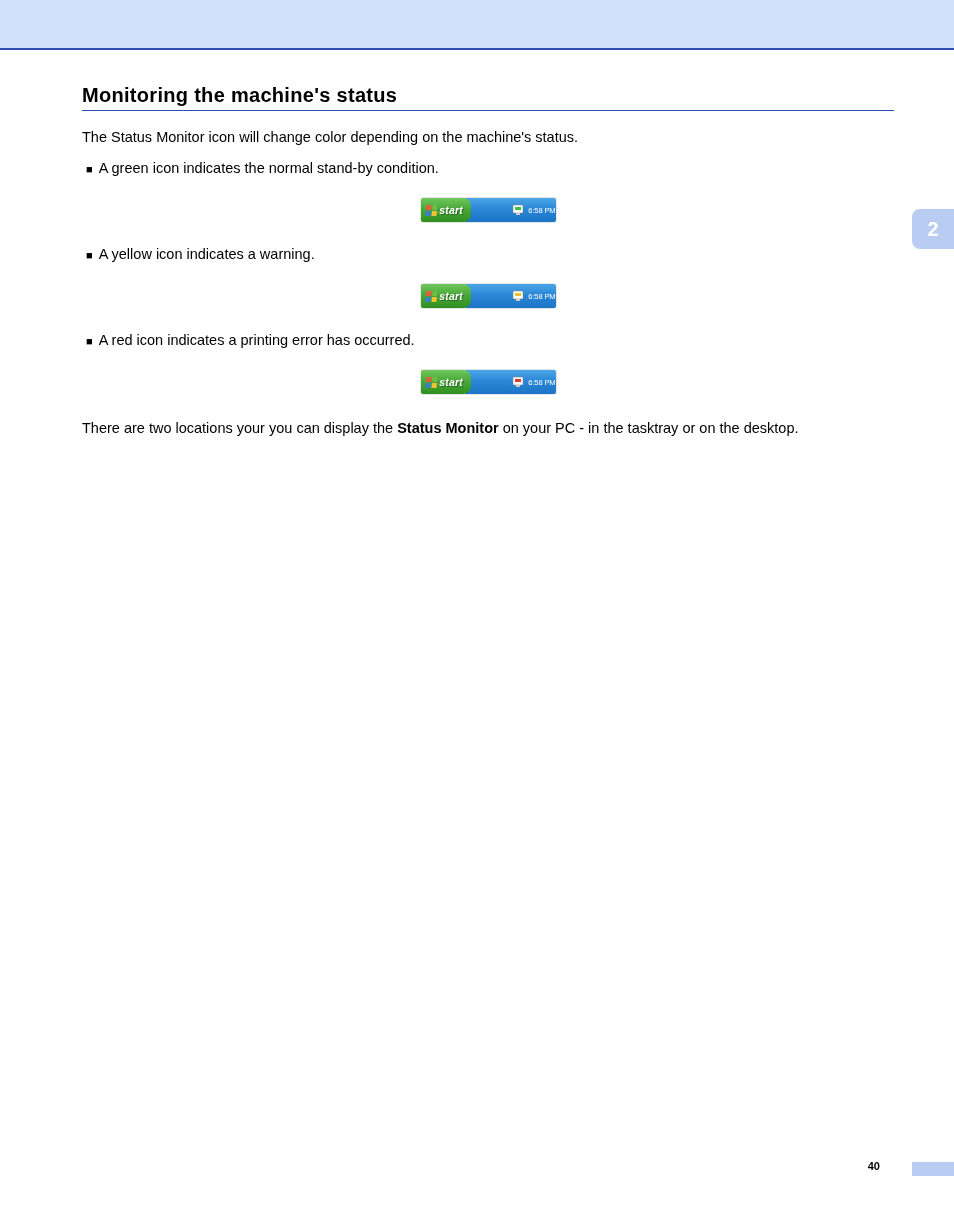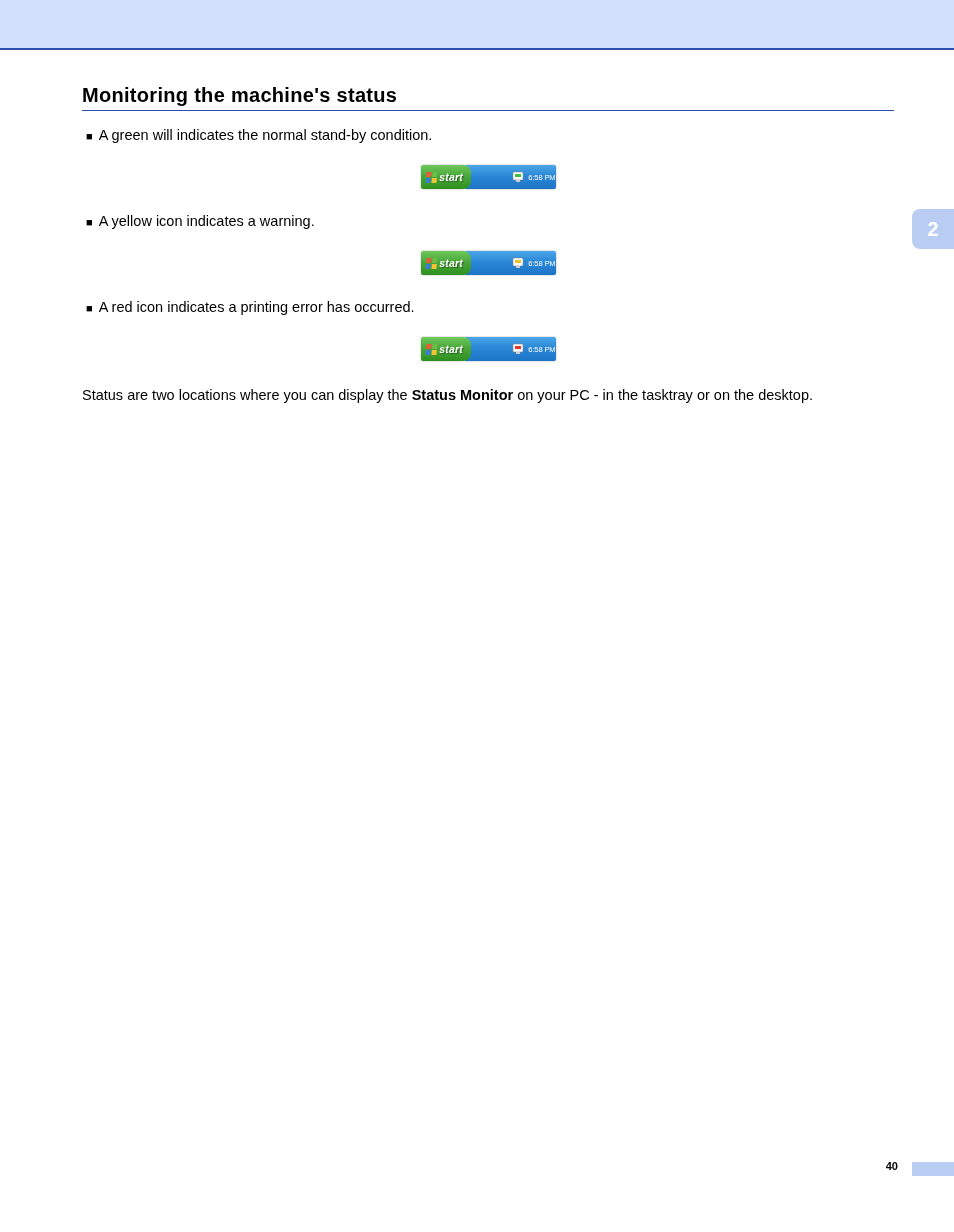--- a/index.html
+++ b/index.html
@@ -134,21 +134,21 @@
     border-bottom-left-radius: 8px;
     display: flex;
     align-items: center;
     justify-content: center;
     color: #fff;
     font-size: 20px;
     font-weight: bold;
   }
   .page-num {
     position: absolute;
-    right: 56px;
+    right: 74px;
     bottom: 60px;
     font-size: 11px;
     font-weight: bold;
   }
   .footer-strip {
     position: absolute;
     right: 0;
     bottom: 56px;
     width: 42px;
     height: 14px;
@@ -158,24 +158,25 @@
 </head>
 <body>
 
 <div class="top-band"></div>
 
 <div class="content">
 
 
   <h2 class="heading">Monitoring the machine's status</h2>
 
+  <p class="intro">The Status Monitor icon will change color depending on the machine's status.</p>
 
   <div class="bullet-row">
     <span class="sq">■</span>
-    <span>A green will indicates the normal stand-by condition.</span>
+    <span>A green icon indicates the normal stand-by condition.</span>
   </div>
   <div class="taskbar-wrap">
     <div class="taskbar">
       <div class="start-btn">
         <span class="win-flag">
             <span></span>
             <span></span>
             <span></span>
             <span></span>
           </span>
@@ -244,20 +245,20 @@
             <rect x="3" y="3" width="6" height="3" fill="#de3a2a"></rect>
             <rect x="4" y="9" width="4" height="2" fill="#ccc"></rect>
           </svg>
         </span>
         <span class="tray-time">6:58 PM</span>
       </div>
     </div>
   </div>
 
   <p class="closing">
-    <span>Status are two locations where you can display the </span><strong>Status Monitor</strong><span> on your PC - in the tasktray or on the desktop.</span>
+    <span>There are two locations your you can display the </span><strong>Status Monitor</strong><span> on your PC - in the tasktray or on the desktop.</span>
   </p>
 
 </div>
 
 <div class="chapter-tab">2</div>
 <div class="page-num">40</div>
 <div class="footer-strip"></div>
 
 </body></html>

